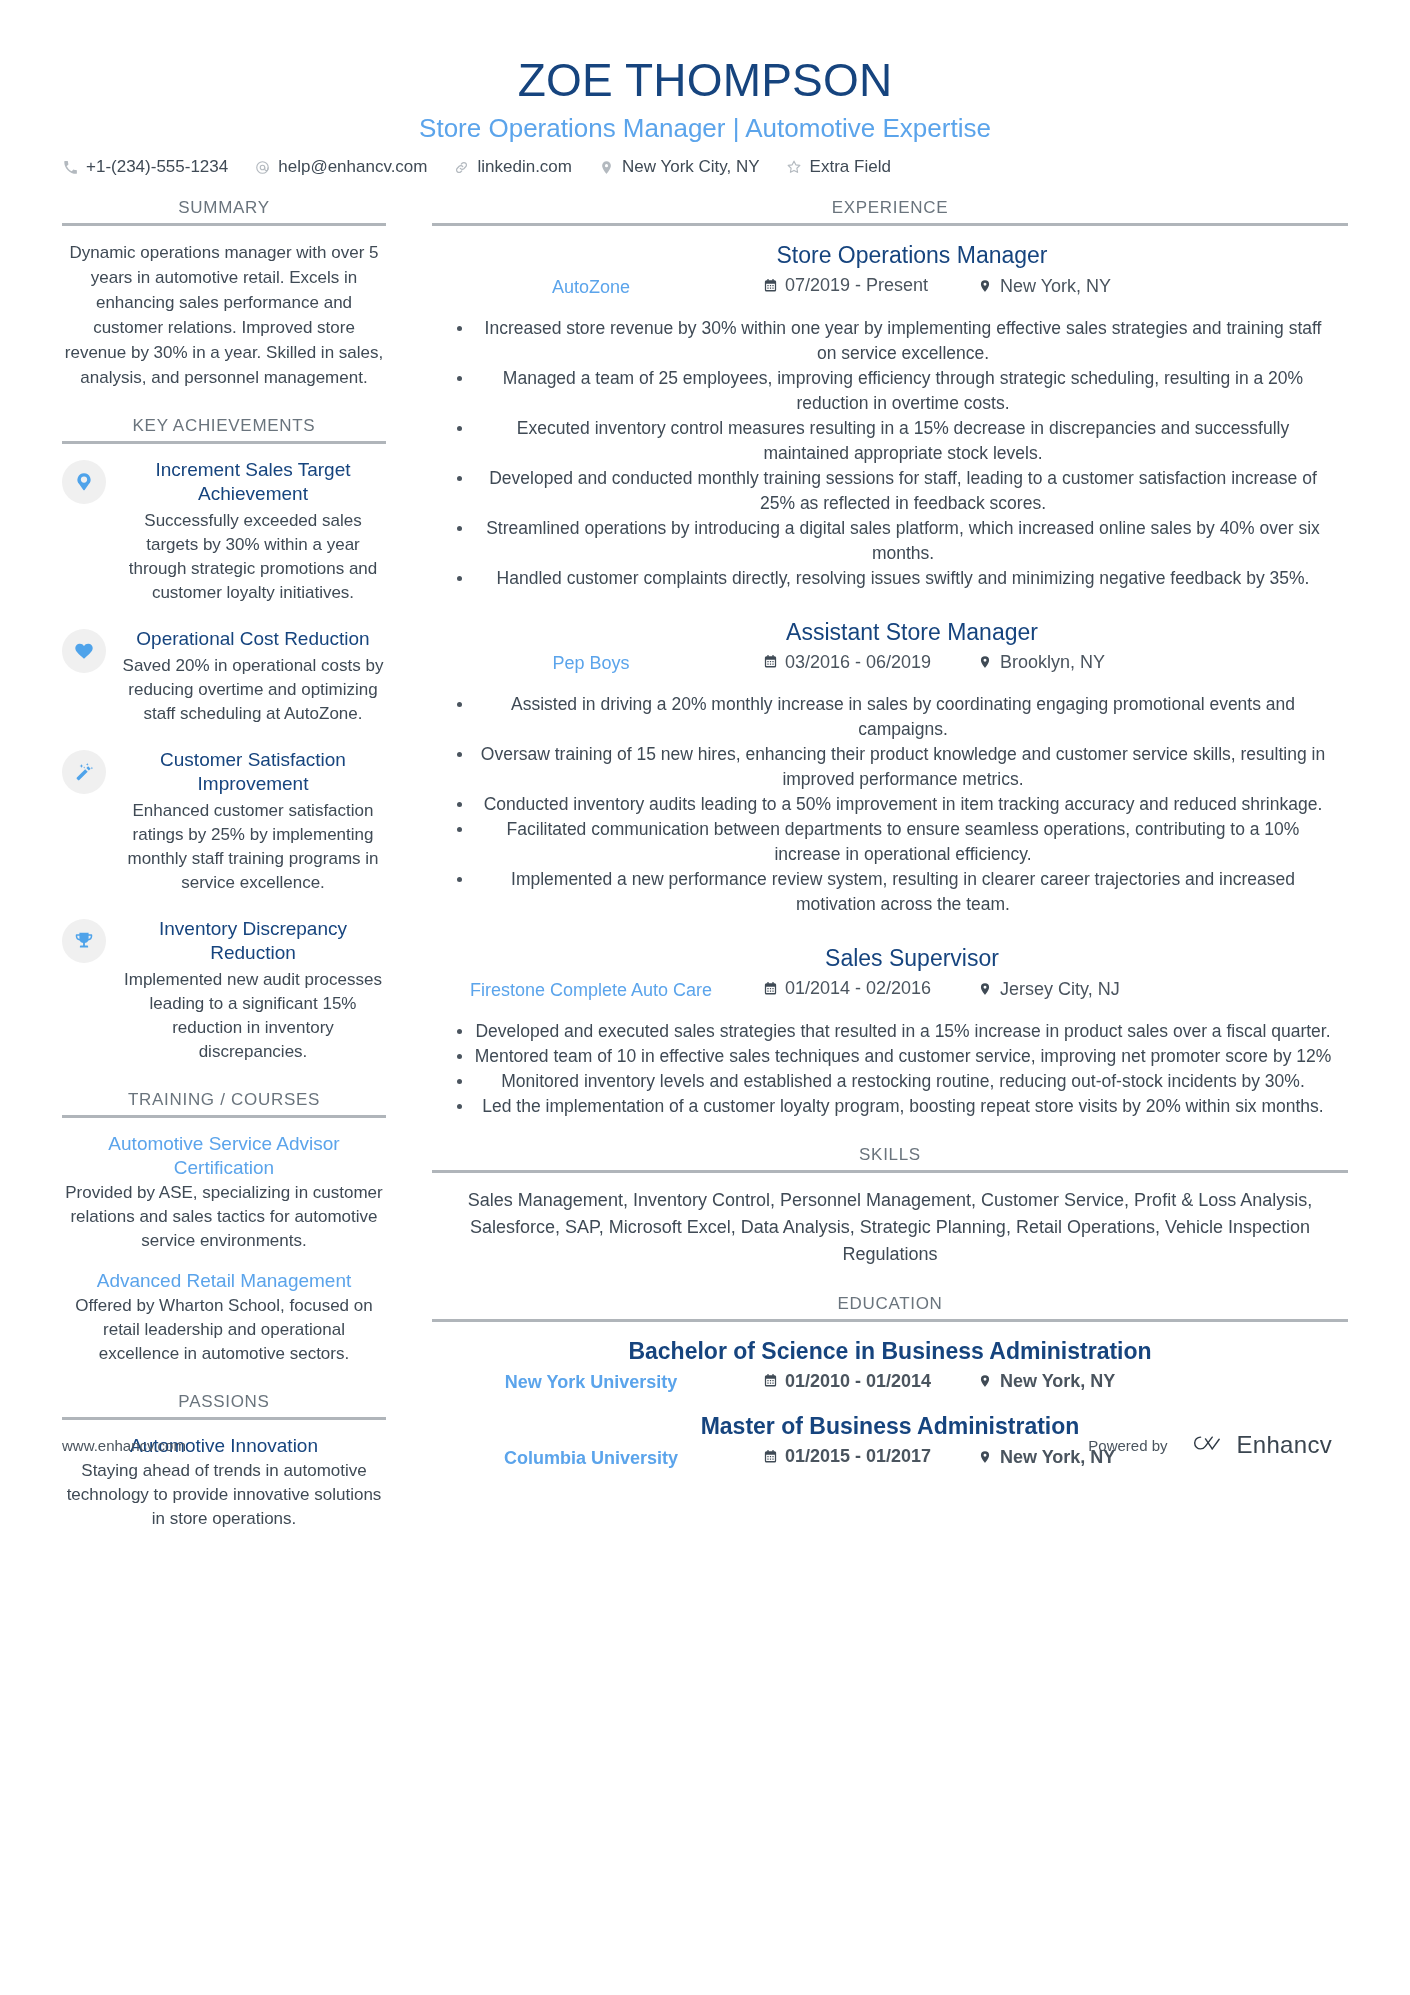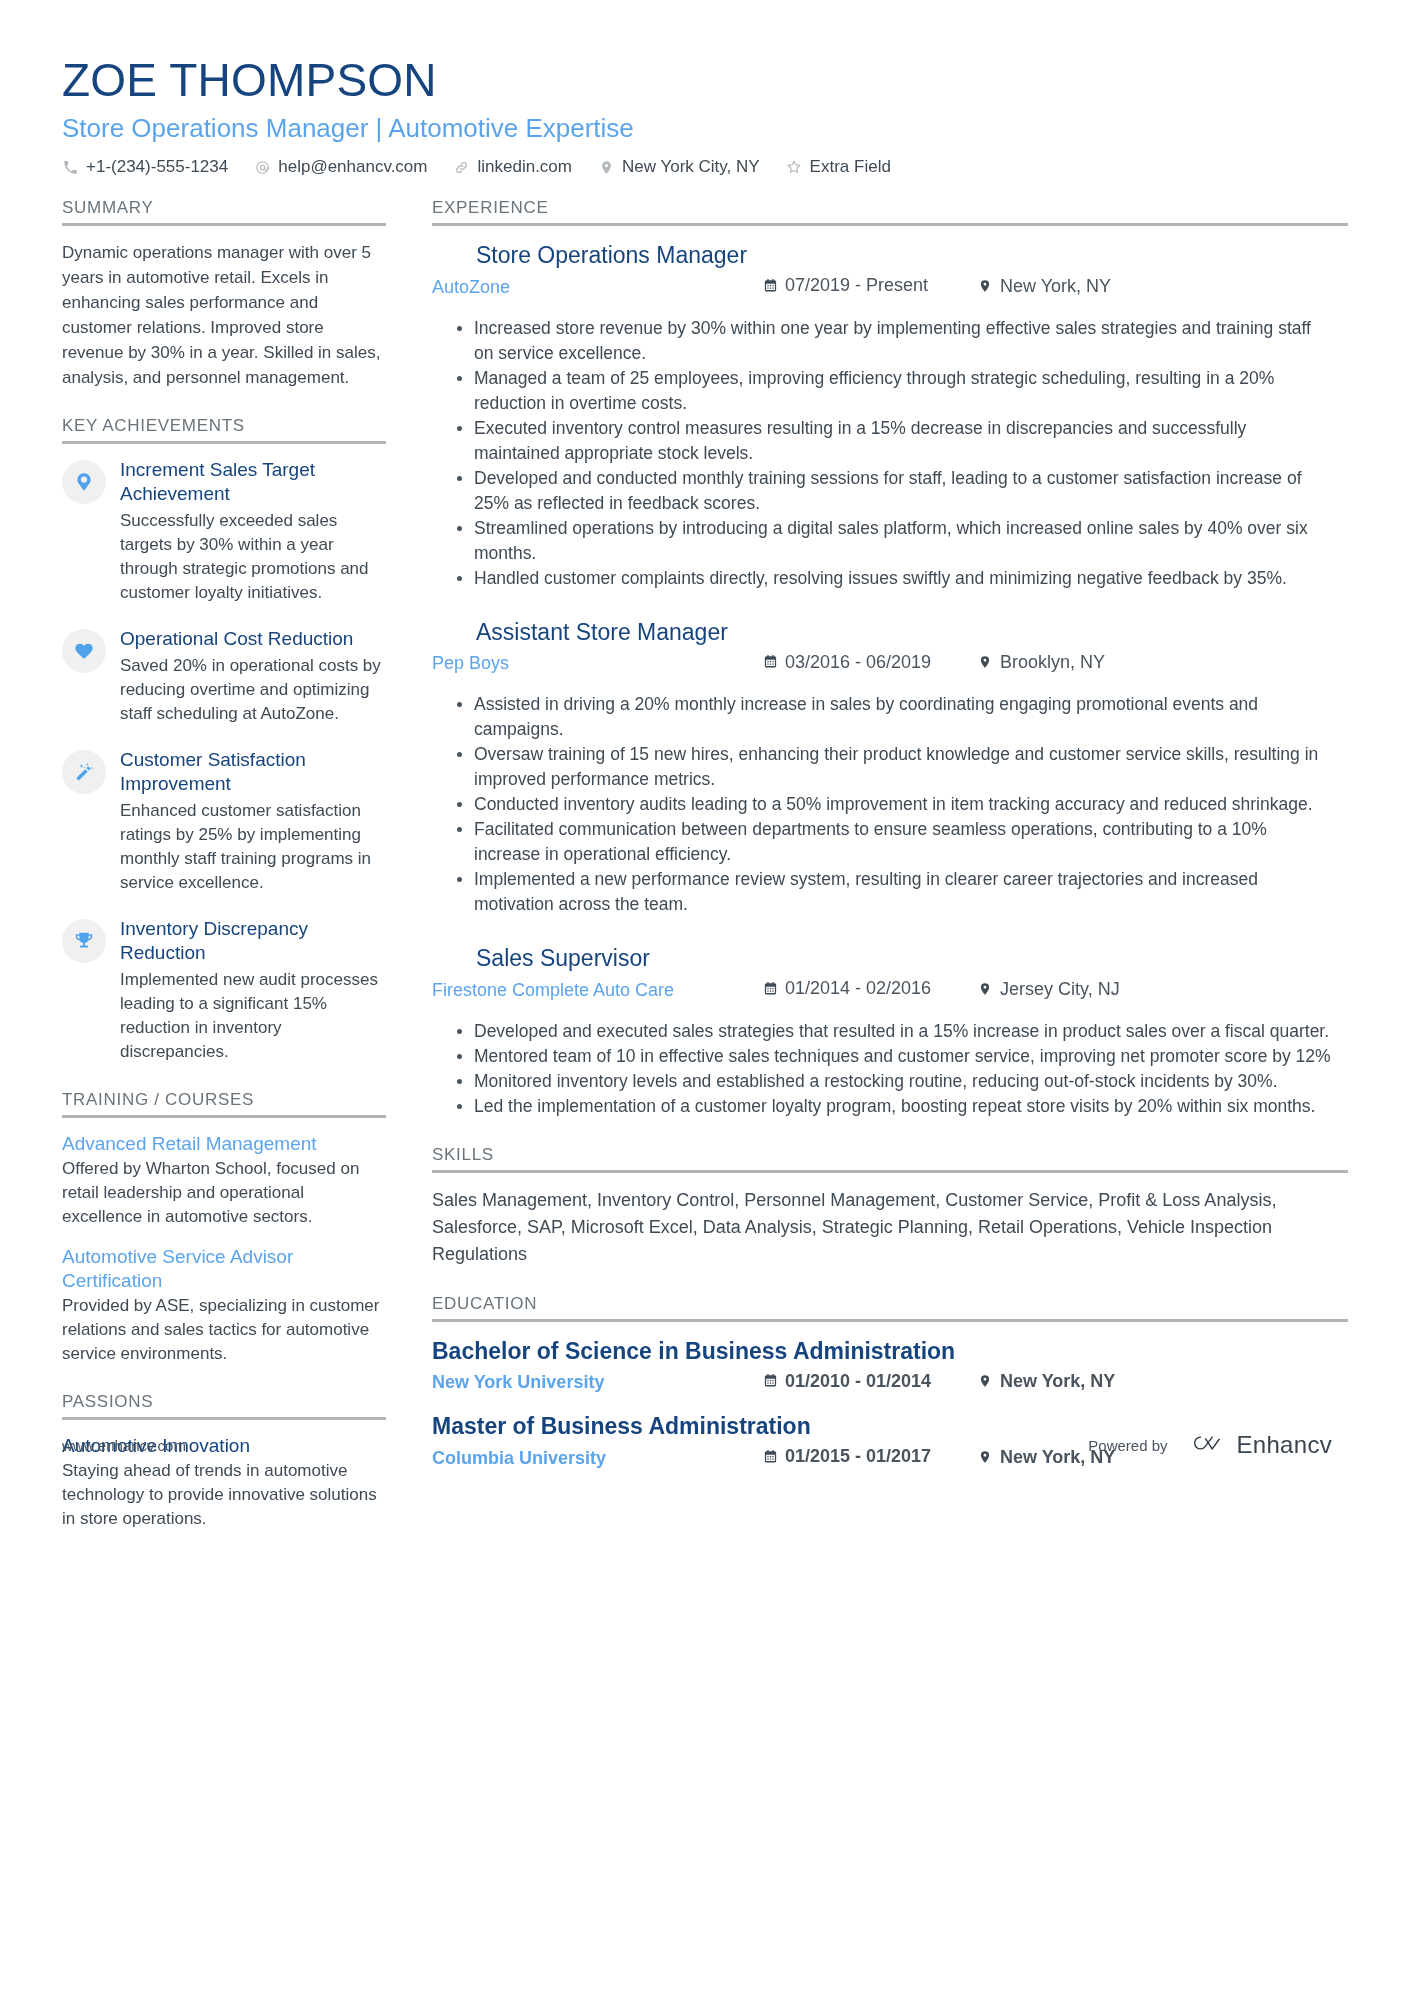--- a/index.html
+++ b/index.html
@@ -10,20 +10,21 @@
     background: #ffffff;
     font-family: "Liberation Sans", sans-serif;
     color: #36454f;
     -webkit-font-smoothing: antialiased;
   }
   .page {
     position: relative;
     width: 1410px;
     height: 1508px;
     padding: 52px 62px 0 62px;
+    text-align: center;
   }
 
   
   .header { margin-bottom: 10px; }
   .full-name {
     font-size: 46px;
     line-height: 56px;
     font-weight: 400;
     letter-spacing: 0.2px;
     color: #16447e;
@@ -405,27 +406,27 @@
             <div class="ach-desc">Implemented new audit processes leading to a significant 15% reduction in inventory discrepancies.</div>
           </div>
         </div>
       </div>
 
       <div class="sec">
         <div class="sec-title">TRAINING / COURSES</div>
         <div class="sec-rule"></div>
 
         <div class="item-block">
+          <div class="item-title-blue">Automotive Service Advisor Certification</div>
+          <div class="item-desc">Provided by ASE, specializing in customer relations and sales tactics for automotive service environments.</div>
+        </div>
+
+        <div class="item-block">
           <div class="item-title-blue">Advanced Retail Management</div>
           <div class="item-desc">Offered by Wharton School, focused on retail leadership and operational excellence in automotive sectors.</div>
-        </div>
-
-        <div class="item-block">
-          <div class="item-title-blue">Automotive Service Advisor Certification</div>
-          <div class="item-desc">Provided by ASE, specializing in customer relations and sales tactics for automotive service environments.</div>
         </div>
       </div>
 
       <div class="sec">
         <div class="sec-title">PASSIONS</div>
         <div class="sec-rule"></div>
 
         <div class="item-block">
           <div class="item-title-navy">Automotive Innovation</div>
           <div class="item-desc">Staying ahead of trends in automotive technology to provide innovative solutions in store operations.</div>

